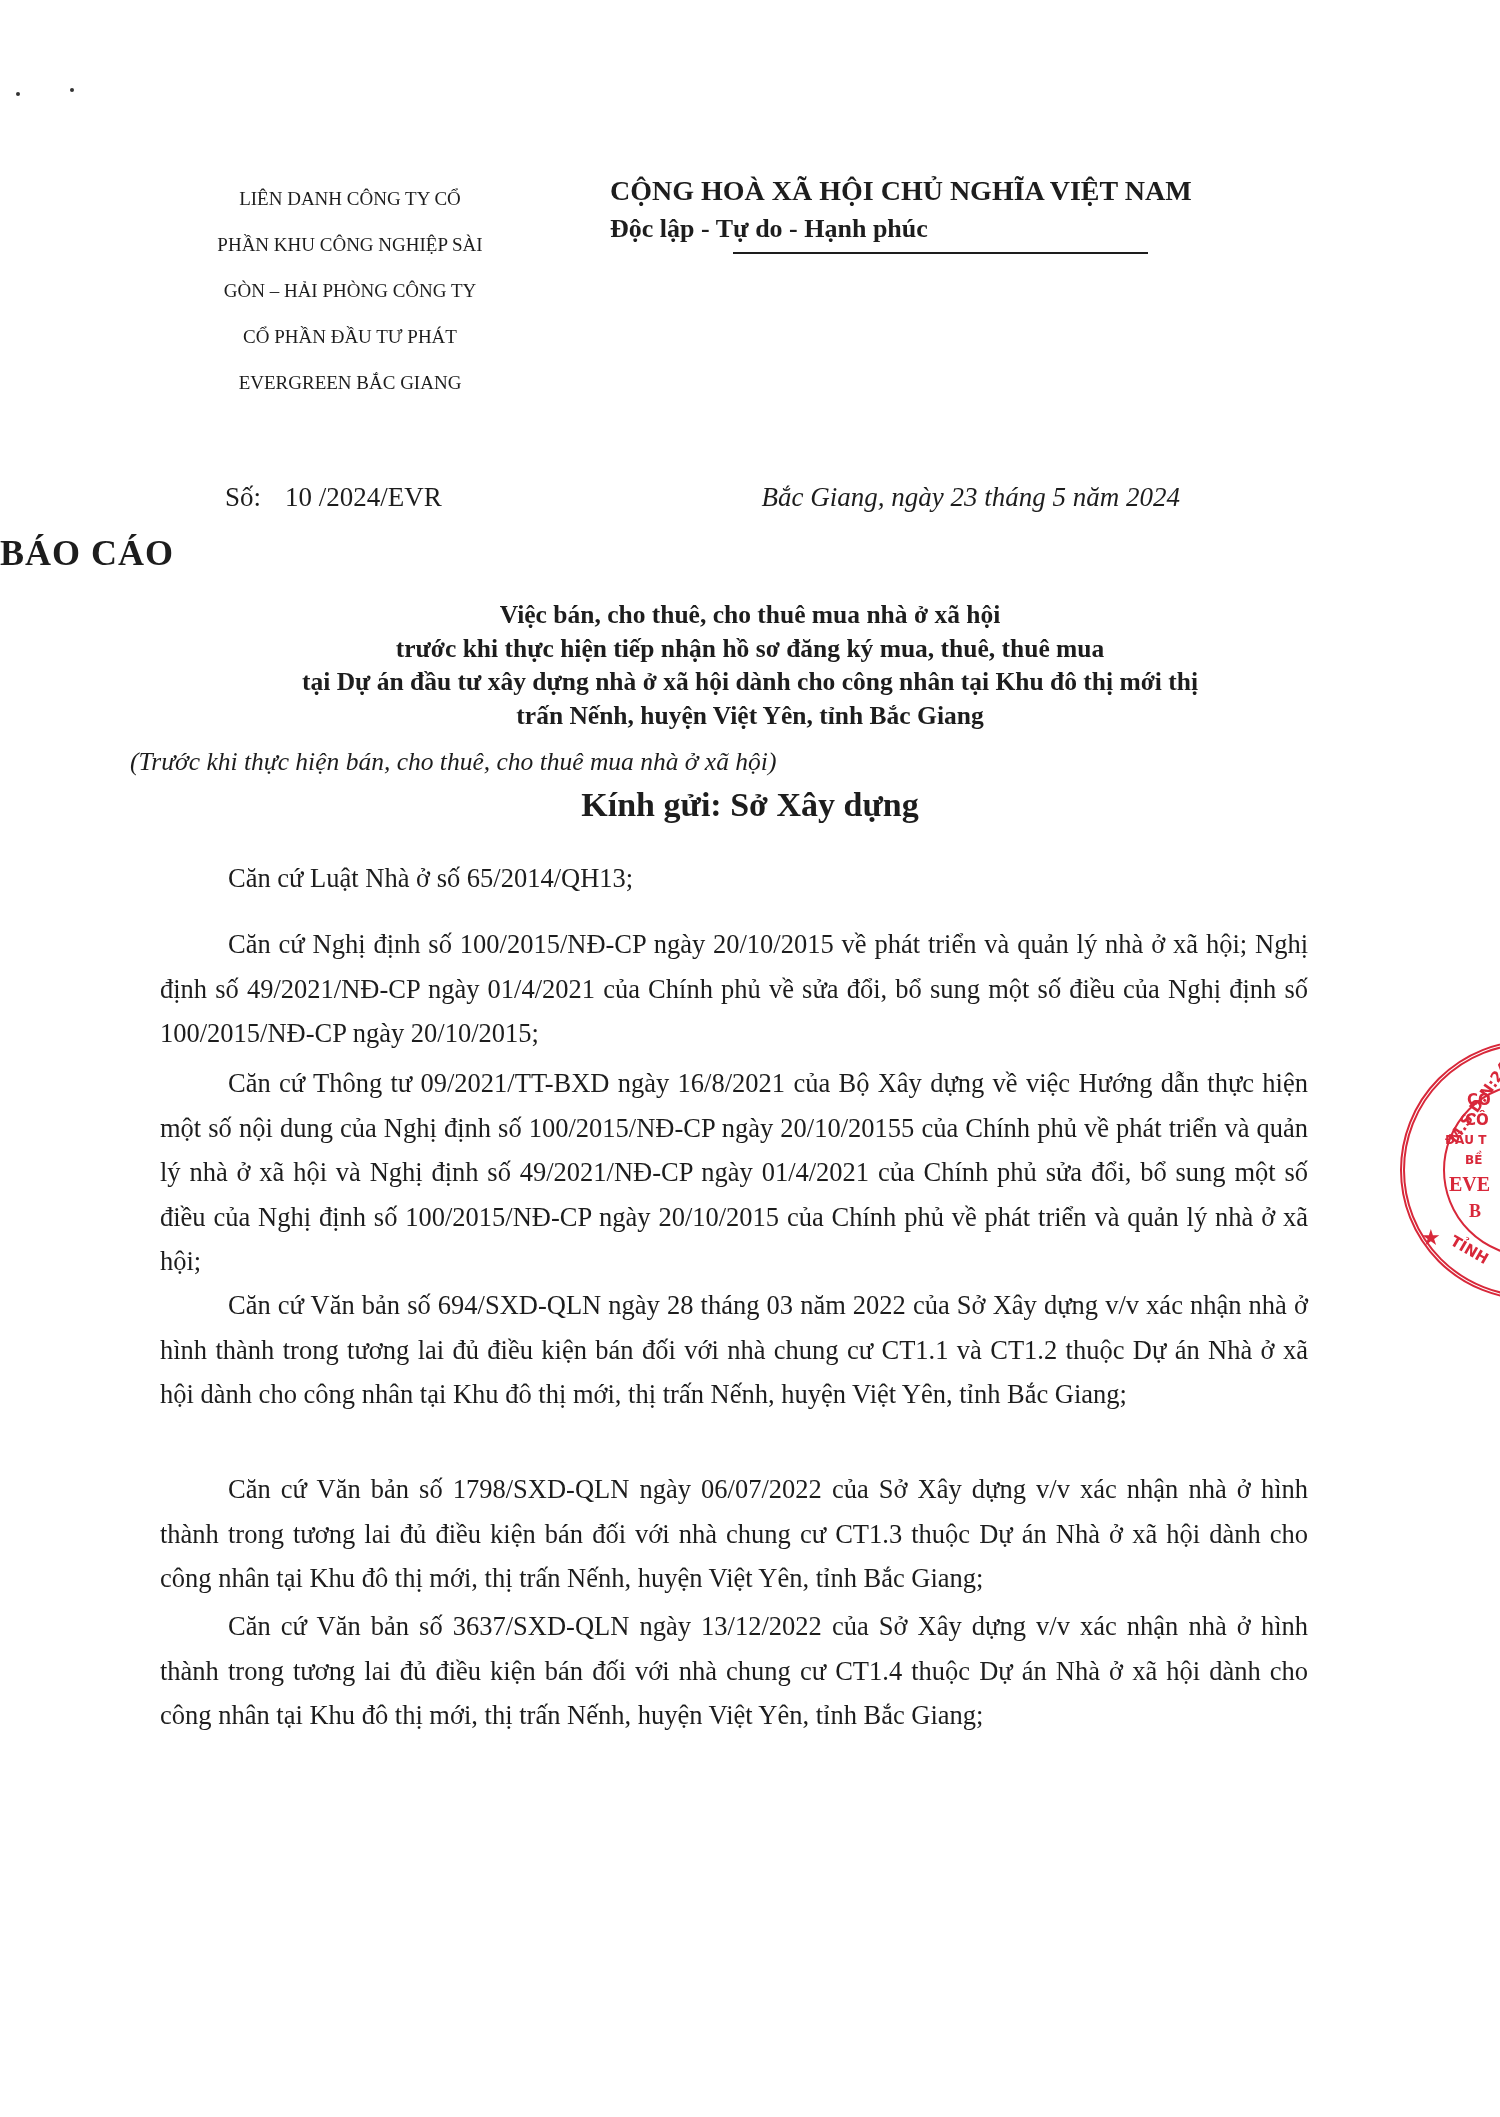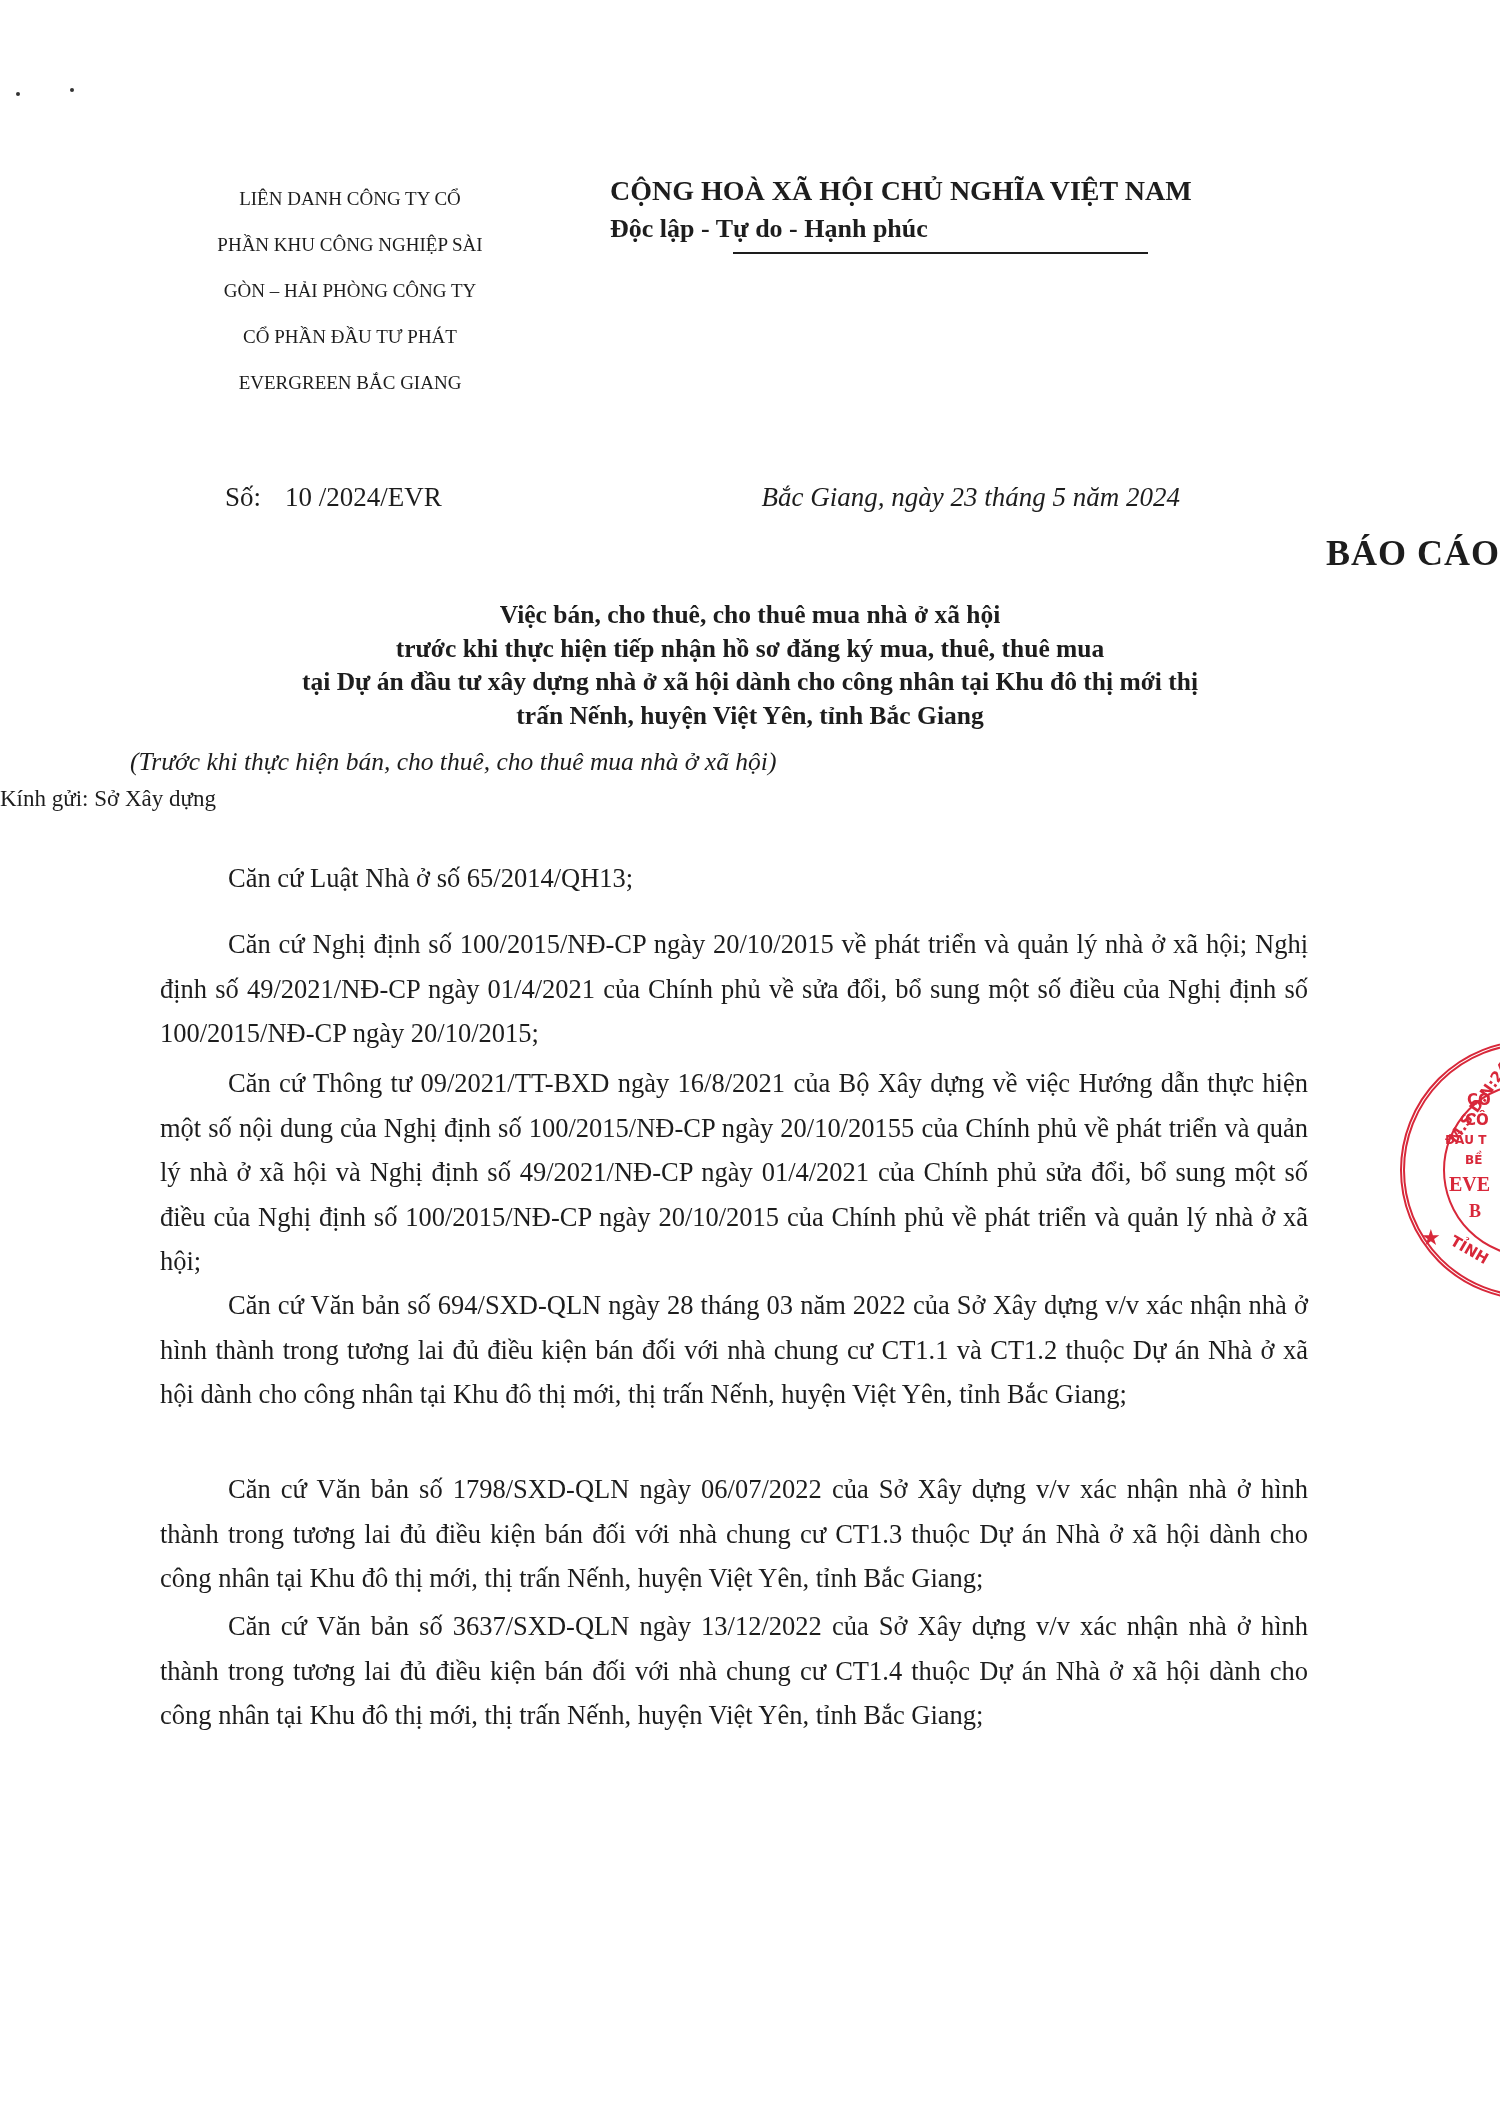--- a/index.html
+++ b/index.html
@@ -8,24 +8,24 @@
   .abs { position:absolute; }
   .org { left:110px; top:176px; width:480px; text-align:center; font-weight:normal;
          font-size:19px; line-height:46px; }
   .nation { left:610px; top:170px; width:660px; text-align:left; }
   .nation .t1 { font-weight:bold; font-size:28px; line-height:42px; }
   .nation .t2 { font-weight:bold; font-size:26px; line-height:34px; }
   .nation .rule { margin:6px auto 0; width:415px; height:2px; background:#1d1d1d; }
   .num { left:225px; top:482px; font-size:27px; }
   .num .v { margin-left:24px; }
   .date { left:700px; top:482px; width:480px; text-align:right; font-style:italic; font-size:27px; }
-  .title { left:0; width:1500px; top:532px; text-align:right; font-weight:bold; font-size:36px; letter-spacing:1px; }
+  .title { left:0; width:1500px; top:532px; text-align:left; font-weight:bold; font-size:36px; letter-spacing:1px; }
   .sub { left:130px; width:1240px; top:598px; text-align:center; font-weight:bold; font-size:25.5px; line-height:33.5px; }
   .subnote { left:130px; width:1240px; top:747px; font-style:italic; font-size:25.5px; }
-  .recip { left:0; width:1500px; top:786px; text-align:left; font-weight:normal; font-size:23px; }
+  .recip { left:0; width:1500px; top:786px; text-align:center; font-weight:bold; font-size:34px; }
   .para { left:160px; width:1148px; font-size:26.5px; line-height:44.5px; text-align:justify; text-indent:68px; }
   .stamp { left:1400px; top:1040px; width:260px; height:260px; border:5px double #d8283a;
            border-radius:50%; box-sizing:border-box; color:#d8283a; }
   .stamp .inner { position:absolute; left:38px; top:38px; width:174px; height:174px;
            border:2px solid #d8283a; border-radius:50%; box-sizing:border-box; }
   .stamp .txt { position:absolute; font-family:"DejaVu Sans",sans-serif; font-size:15px; font-weight:bold; }
   .stamp .star { position:absolute; left:16px; top:180px; font-size:22px; }
   .mark { left:16px; top:92px; width:4px; height:4px; background:#333; border-radius:50%; }
   .mark2 { left:70px; top:88px; width:4px; height:4px; background:#333; border-radius:50%; }
 </style>

